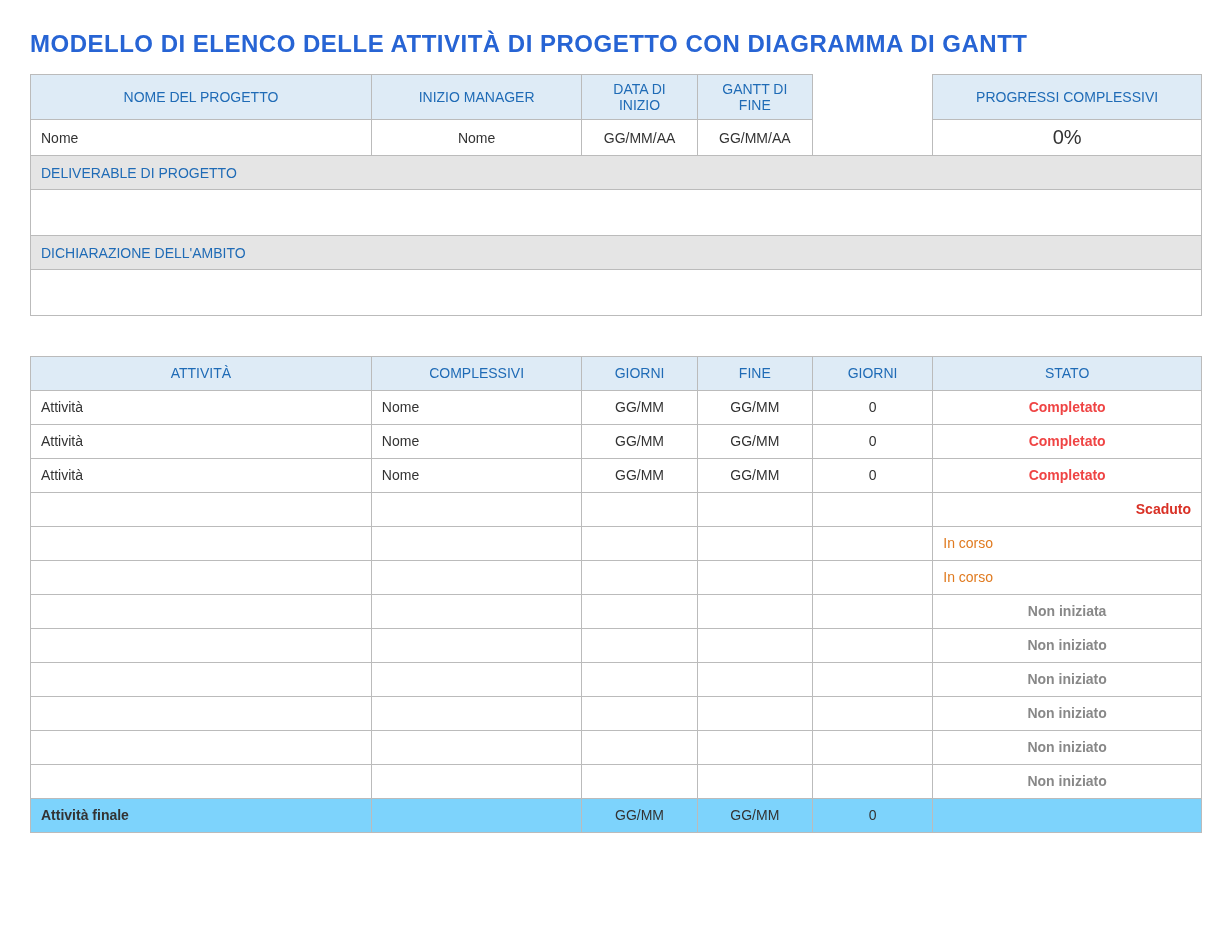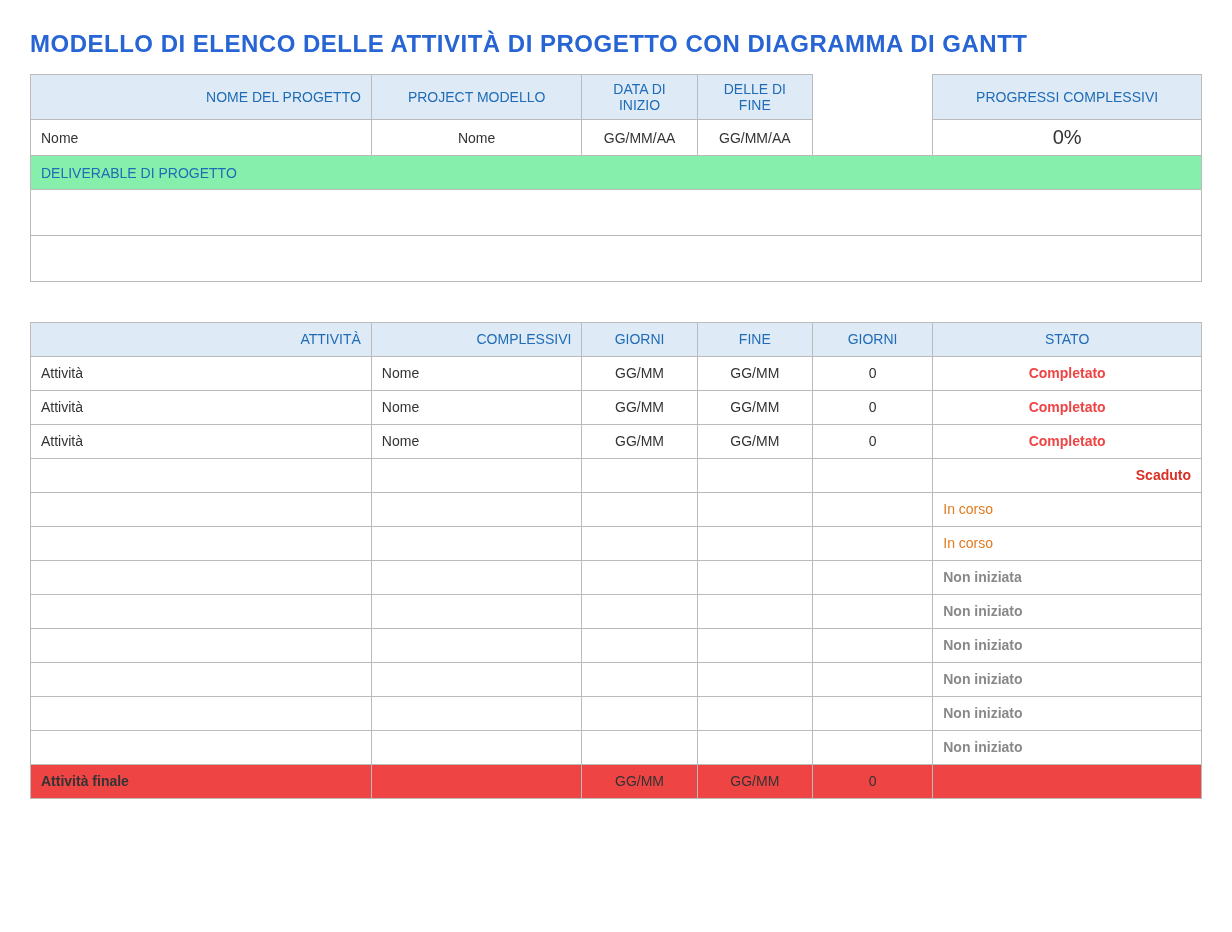--- a/index.html
+++ b/index.html
@@ -28,76 +28,79 @@
   padding: 6px 10px;
   height: 34px;
   font-weight: normal;
 }
 .hdr {
   background: #deebf6;
   color: #1f6bb6;
   font-size: 14px;
 }
 .hdr-center { text-align: center; }
-.hdr-left { text-align: right; }
+.hdr-left { text-align: center; }
 .val-left { text-align: left; }
 .val-center { text-align: center; }
 .gap-row td { border: none; height: 40px; background: #fff; }
 .tall { height: 46px; }
 .section-hdr {
-  background: #86efac;
+  background: #e5e5e5;
   color: #1f6bb6;
   text-align: left;
   font-size: 14px;
 }
 .progress-val { font-size: 20px; text-align: center; }
 .status-completato { color: #ef4444; font-weight: bold; text-align: center; }
 .status-scaduto { color: #d93025; font-weight: bold; text-align: right; }
 .status-incorso { color: #e07a1f; font-weight: normal; text-align: left; }
-.status-noniniziato { color: #888; font-weight: bold; text-align: left; }
-.final-row td { background: #ef4444; font-weight: bold; }
+.status-noniniziato { color: #888; font-weight: bold; text-align: center; }
+.final-row td { background: #7dd3fc; font-weight: bold; }
 .final-row td.val-center { font-weight: normal; }
 .spacer-col { background:#fff; border-top: none; border-bottom: none; }
 </style>
 </head>
 <body>
 
 <h1>MODELLO DI ELENCO DELLE ATTIVITÀ DI PROGETTO CON DIAGRAMMA DI GANTT</h1>
 
 <table>
   <colgroup>
     <col style="width:340px">
     <col style="width:210px">
     <col style="width:115px">
     <col style="width:115px">
     <col style="width:120px">
     <col style="width:268px">
   </colgroup>
   <tbody>
       <tr>
     <td class="hdr hdr-left">NOME DEL PROGETTO</td>
-    <td class="hdr hdr-center">PROJECT MODELLO</td>
+    <td class="hdr hdr-center">INIZIO MANAGER</td>
     <td class="hdr hdr-center">DATA DI INIZIO</td>
-    <td class="hdr hdr-center">DELLE DI FINE</td>
+    <td class="hdr hdr-center">GANTT DI FINE</td>
     <td class="spacer-col"></td>
     <td class="hdr hdr-center">PROGRESSI COMPLESSIVI</td>
   </tr>
   <tr>
     <td class="val-left">Nome</td>
     <td class="val-center">Nome</td>
     <td class="val-center">GG/MM/AA</td>
     <td class="val-center">GG/MM/AA</td>
     <td class="spacer-col"></td>
     <td class="progress-val">0%</td>
   </tr>
   <tr>
     <td colspan="6" class="section-hdr">DELIVERABLE DI PROGETTO</td>
   </tr>
   <tr>
     <td colspan="6" class="val-left tall"></td>
+  </tr>
+  <tr>
+    <td colspan="6" class="section-hdr">DICHIARAZIONE DELL'AMBITO</td>
   </tr>
   <tr>
     <td colspan="6" class="val-left tall"></td>
   </tr>
   <tr class="gap-row">
         <td colspan="6"></td>
       </tr>
 </tbody>
   </table>
 

